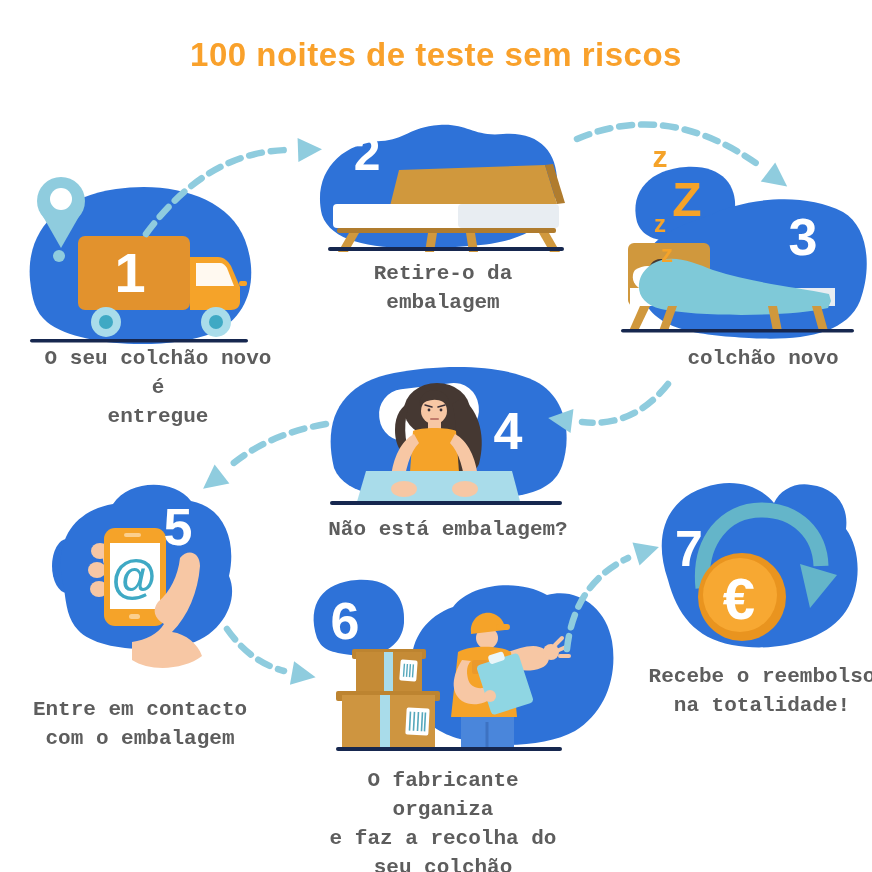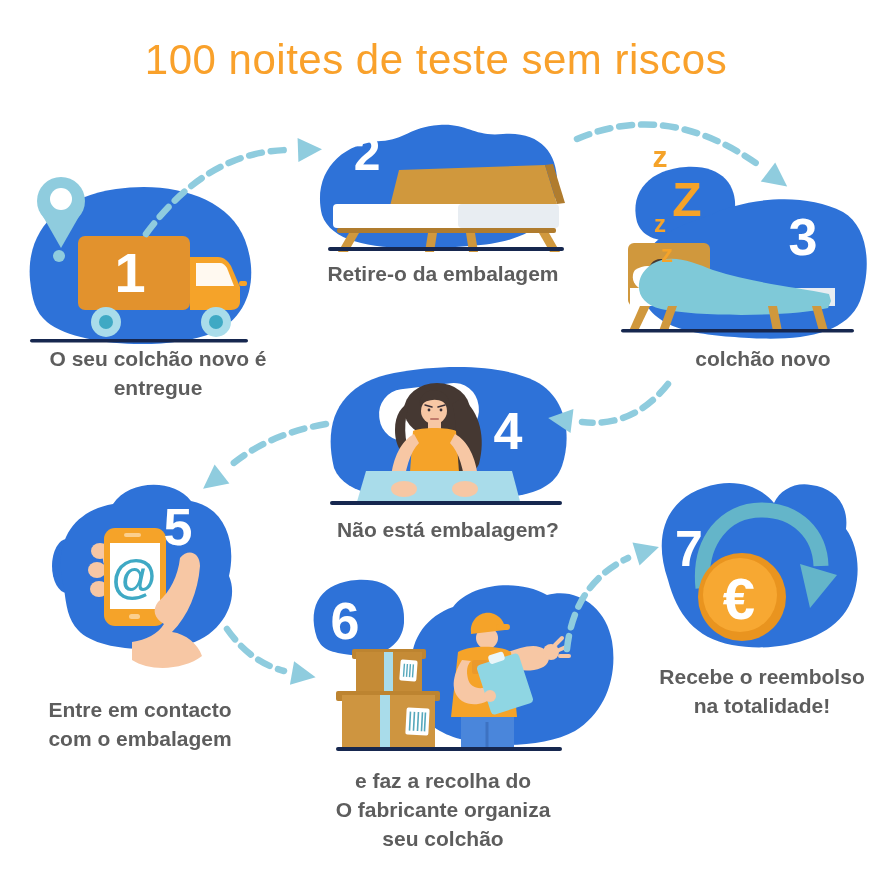--- a/index.html
+++ b/index.html
@@ -1,30 +1,30 @@
 <!DOCTYPE html>
 <html style="--title_orange: #F9A12B; --blob_blue: #2E72D8; --arrow_blue: #8FCCDE; --navy: #16274F; --orange: #F5A329; --orange_dark: #E2922D; --wood: #D0983D; --wood_dark: #B07C2E; --teal: #7FC9D8; --teal_dark: #3FA9C4; --light_blue: #A9DCEA; --skin: #F7C7A4; --hair: #453832; --text_gray: #5D5D5D; --box_brown: #C58B36; --pants_blue: #4A86DB; --clipboard: #8FD6E3; --coin_orange: #F7A832; --coin_edge: #E9941F; --refund_teal: #64B5C9;"><head>
 <meta charset="utf-8">
 <style>
   html,body{margin:0;padding:0;background:#ffffff;}
   .stage{position:relative;width:872px;height:872px;background:#ffffff;overflow:hidden;
          font-family:"Liberation Sans",sans-serif;}
   .art{position:absolute;left:0;top:0;}
 
   .title{position:absolute;left:0;right:0;top:36px;text-align:center;
-         font-size:42px;font-weight:400;letter-spacing:.5px;color:var(--title_orange);}
+         font-size:33px;font-weight:700;letter-spacing:.5px;color:var(--title_orange);}
 
   .num{position:absolute;transform:translate(-50%,-50%);color:#ffffff;
        font-weight:700;font-size:52px;}
   .zz{position:absolute;transform:translate(-50%,-50%);color:var(--orange);font-weight:800;}
   .sym{position:absolute;transform:translate(-50%,-50%);font-weight:700;}
 
   .cap{position:absolute;text-align:center;font-weight:700;font-size:21px;
        line-height:1.38;color:var(--text_gray);}
-  .cap .line{display:block;}
+  .cap .line{display:block;font-family:Liberation Mono, monospace;}
 
   
   .f-blob{fill:var(--blob_blue)} .f-arrow{fill:var(--arrow_blue)}
   .f-navy{fill:var(--navy)} .f-orange{fill:var(--orange)} .f-odark{fill:var(--orange_dark)}
   .f-wood{fill:var(--wood)} .f-wdark{fill:var(--wood_dark)}
   .f-teal{fill:var(--teal)} .f-tdark{fill:var(--teal_dark)} .f-lblue{fill:var(--light_blue)}
   .f-skin{fill:var(--skin)} .f-hair{fill:var(--hair)}
   .f-white{fill:#ffffff} .f-off{fill:#E8EDF2}
   .f-box{fill:var(--box_brown)} .f-boxlid{fill:#BD8430} .f-box2{fill:#CE9540}
   .f-pants{fill:var(--pants_blue)} .f-clip{fill:var(--clipboard)}
@@ -245,22 +245,22 @@
     <span class="line">colchão novo</span>
   </div>
   <div class="cap" style="left:323px;top:516px;width:250px">
     <span class="line">Não está embalagem?</span>
   </div>
   <div class="cap" style="left:30px;top:696px;width:220px">
     <span class="line">Entre em contacto</span>
     <span class="line">com o embalagem</span>
   </div>
   <div class="cap" style="left:323px;top:767px;width:240px">
+    <span class="line">O fabricante organiza</span>
     <span class="line">e faz a recolha do</span>
-    <span class="line">O fabricante organiza</span>
     <span class="line">seu colchão</span>
   </div>
   <div class="cap" style="left:648px;top:663px;width:228px">
     <span class="line">Recebe o reembolso</span>
     <span class="line">na totalidade!</span>
   </div>
 
 </div>
 
 </body></html>

